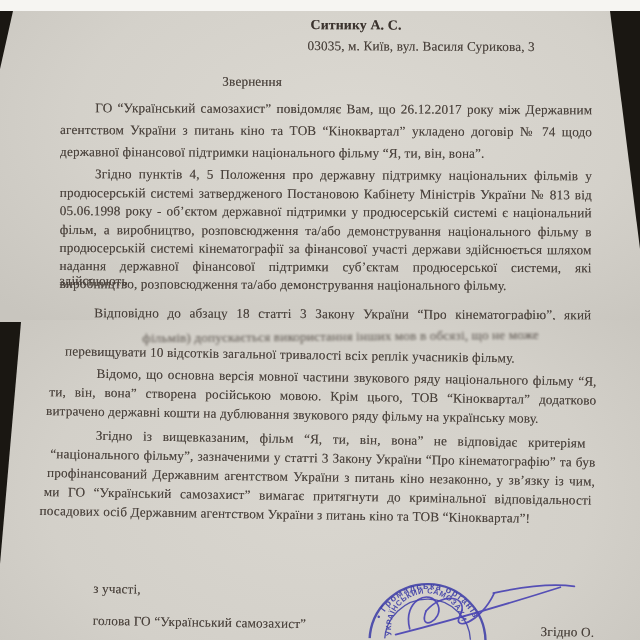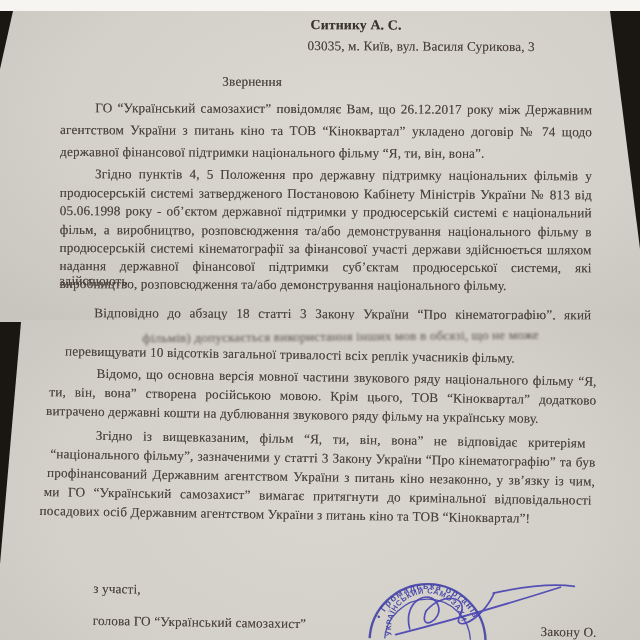--- a/index.html
+++ b/index.html
@@ -88,21 +88,21 @@
     <div class="ln" style="top:83px;left:45px;">витрачено державні кошти на дублювання звукового ряду фільму на українську мову.</div>
 
     <div class="ln j" style="top:107px;left:95px;width:490px;">Згідно із вищевказаним, фільм “Я, ти, він, вона” не відповідає критеріям</div>
     <div class="ln j" style="top:126px;left:50px;width:545px;">“національного фільму”, зазначеними у статті 3 Закону України “Про кінематографію” та був</div>
     <div class="ln j" style="top:145px;left:47px;width:548px;">профінансований Державним агентством України з питань кіно незаконно, у зв’язку із чим,</div>
     <div class="ln j" style="top:164px;left:44px;width:548px;">ми ГО “Український самозахист” вимагає притягнути до кримінальної відповідальності</div>
     <div class="ln" style="top:183px;left:40px;">посадових осіб Державним агентством України з питань кіно та ТОВ “Кіноквартал”!</div>
 
     <div class="ln" style="top:260px;left:95px;">з участі,</div>
     <div class="ln" style="top:292px;left:95px;">голова ГО “Український самозахист”</div>
-    <div class="ln" style="top:296px;left:543px;">Закону О.</div>
+    <div class="ln" style="top:296px;left:543px;">Згідно О.</div>
 
     <svg class="svg-abs" style="left:350px;top:248px;" width="160" height="65" viewBox="0 0 160 65">
       <g stroke="#3f3fa8" fill="none" opacity=".88">
         <circle cx="80" cy="68" r="58" stroke-width="2.4"></circle>
         <circle cx="80" cy="68" r="43" stroke-width="1.3"></circle>
       </g>
       <defs>
         <path id="ringArc" d="M 33,46 A 51,51 0 0 1 127,46"></path>
         <path id="innerArc" d="M 44,62 A 35,35 0 0 1 114,48"></path>
       </defs>

